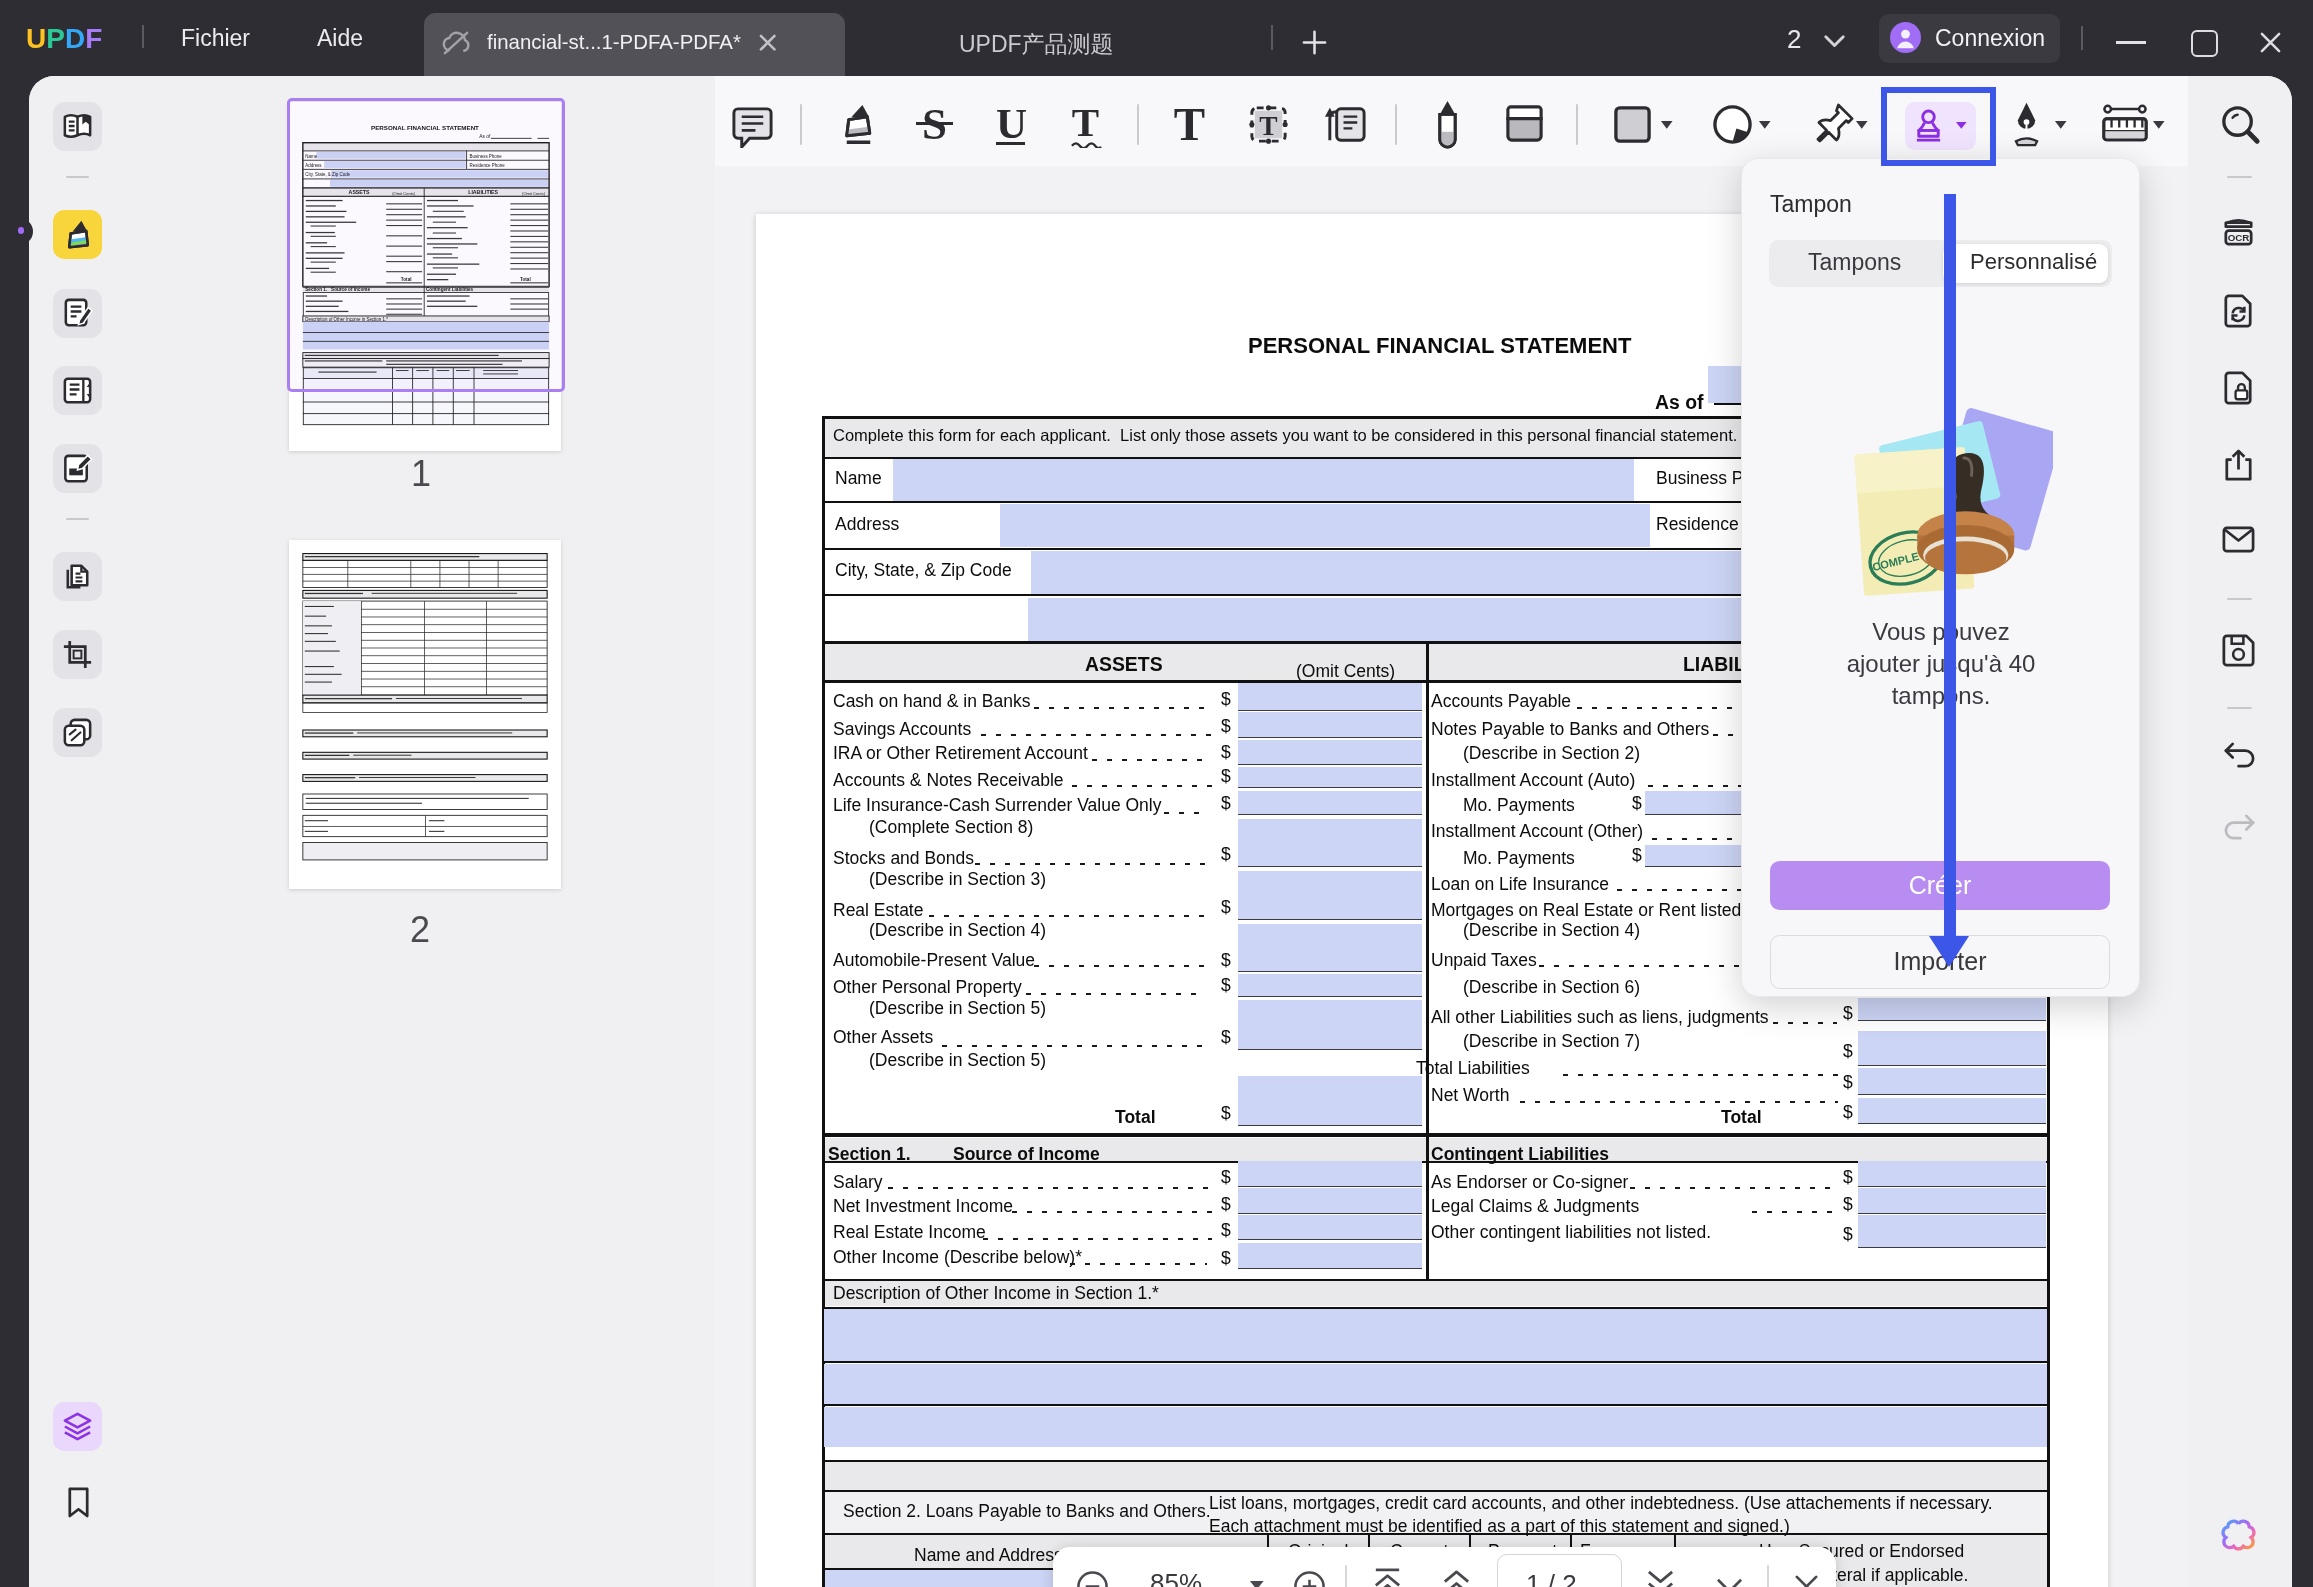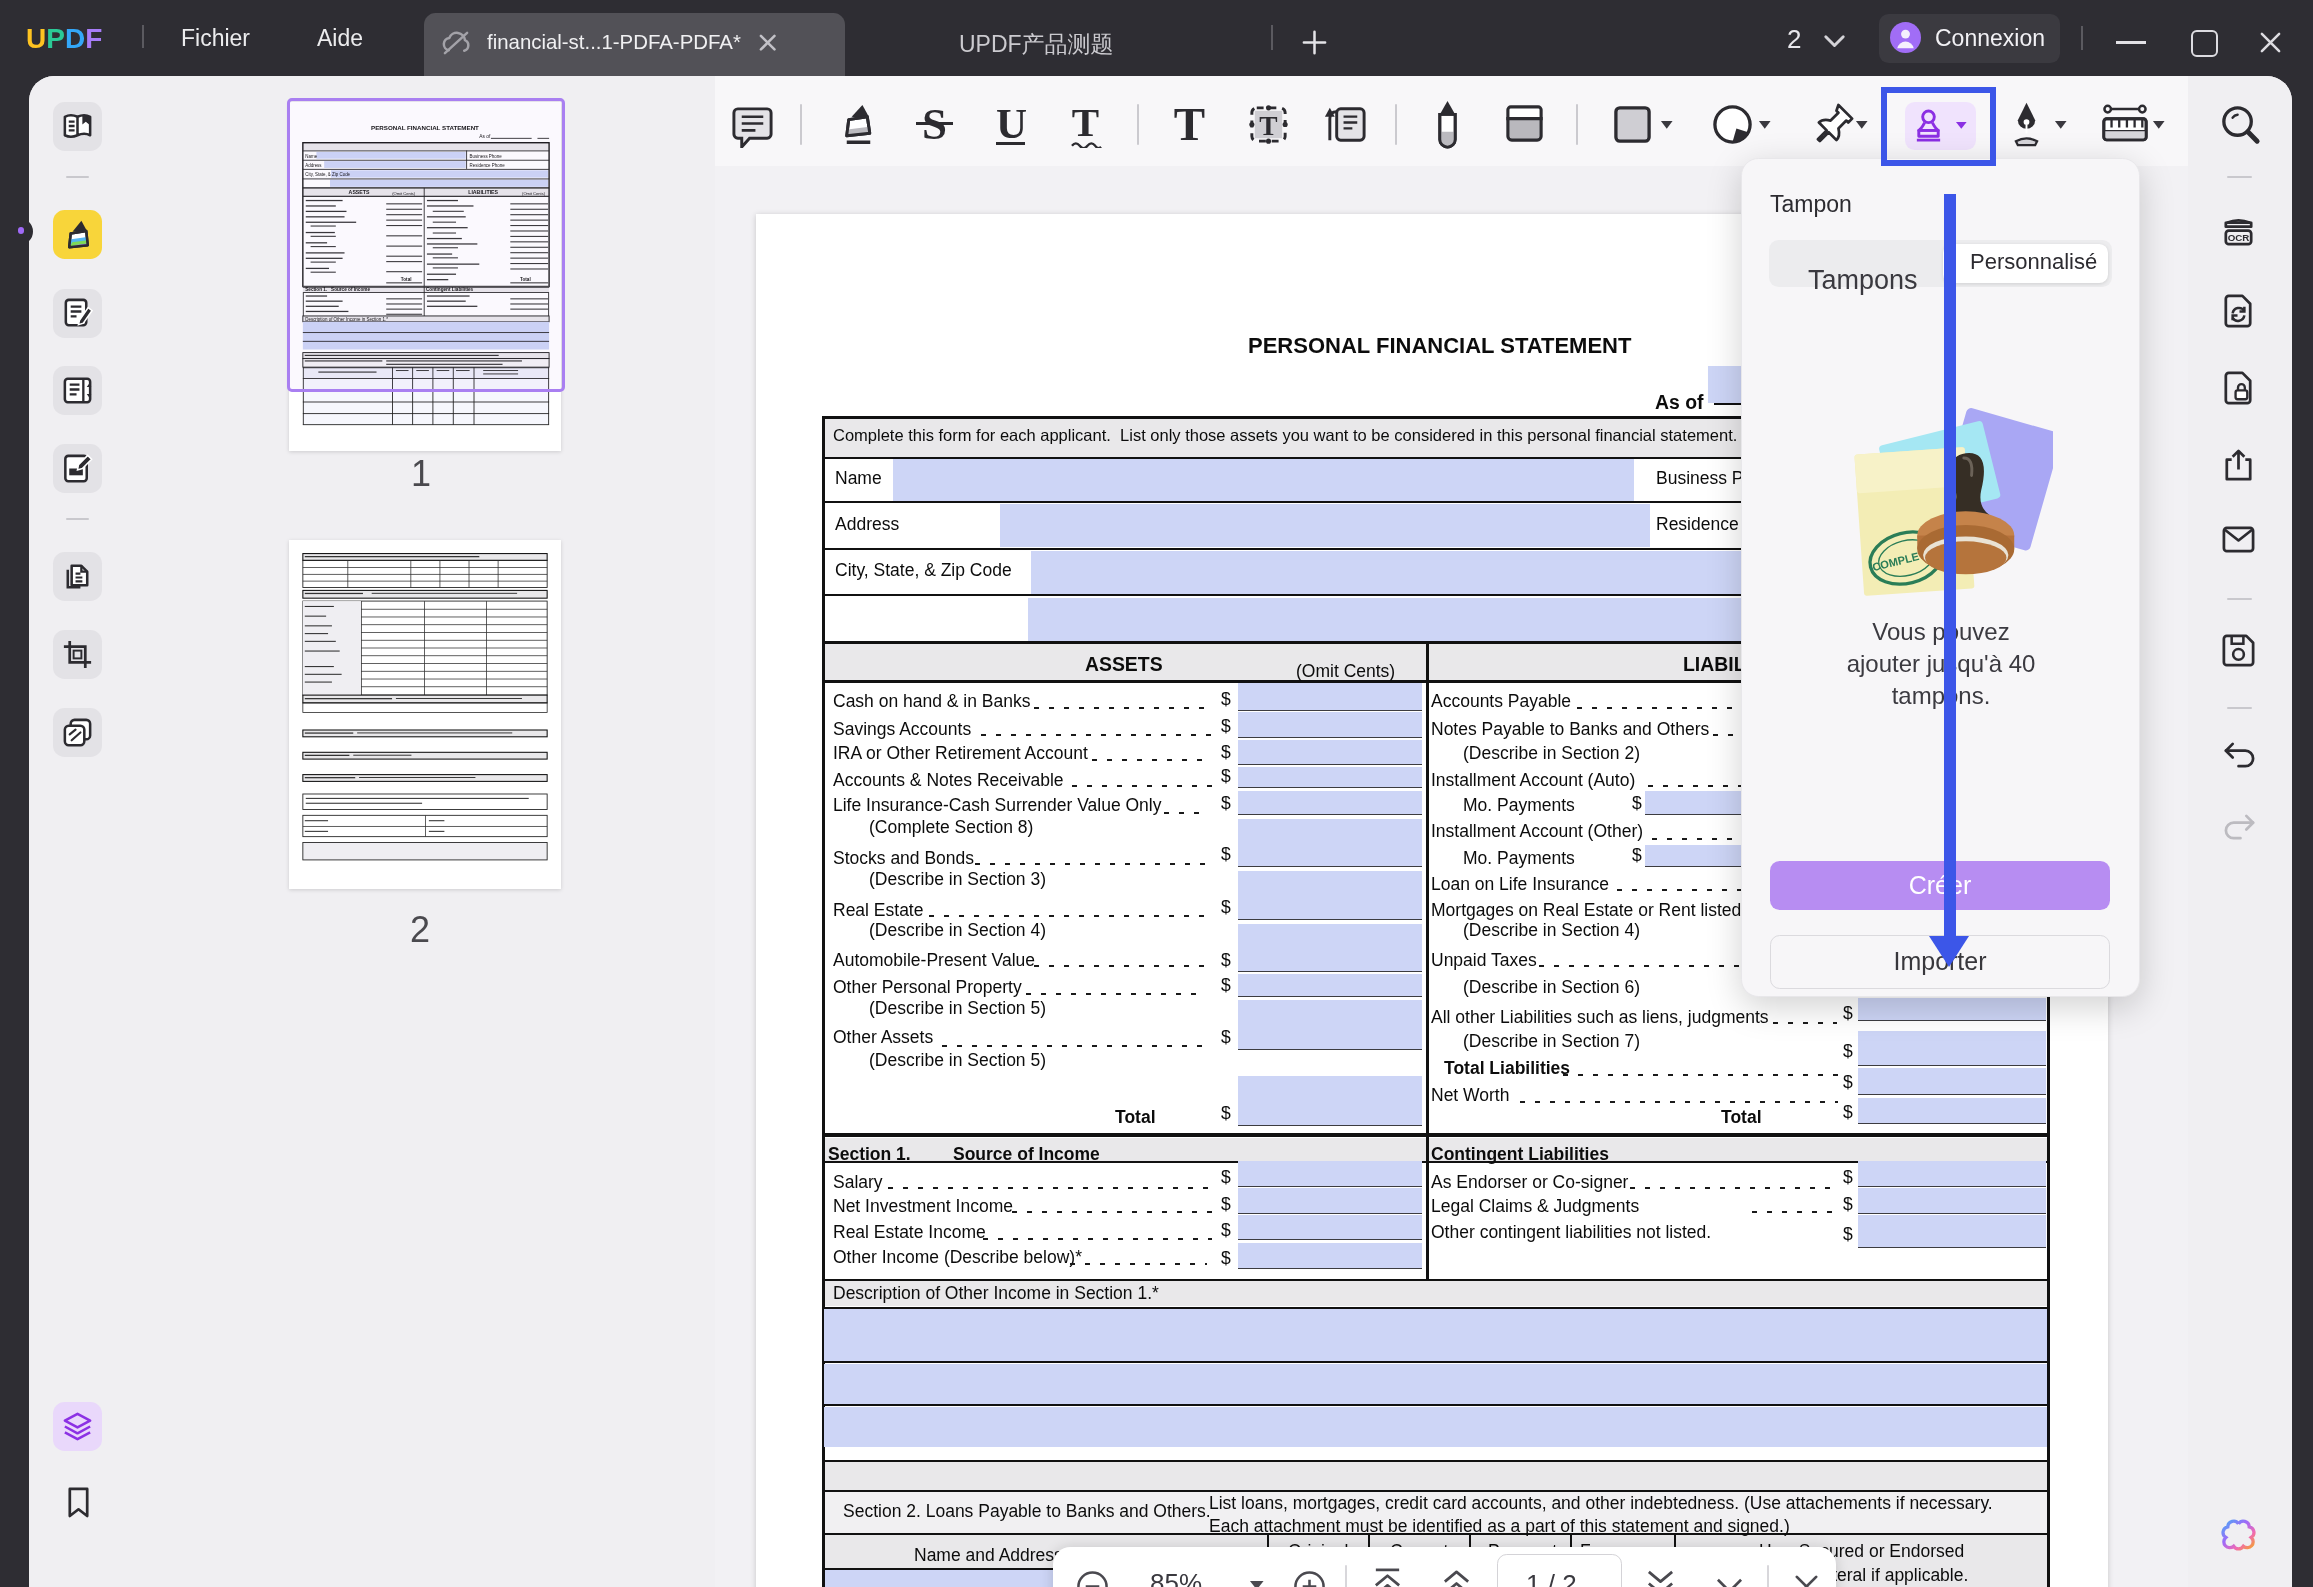--- a/index.html
+++ b/index.html
@@ -611,21 +611,21 @@
       <div class="ft" style="left:707px;top:581px;">Mo. Payments</div>
       <div class="ft" style="left:675px;top:607px;">Installment Account (Other)</div>
       <div class="ft" style="left:707px;top:634px;">Mo. Payments</div>
       <div class="ft" style="left:675px;top:660px;">Loan on Life Insurance</div>
       <div class="ft" style="left:675px;top:686px;">Mortgages on Real Estate or Rent listed</div>
       <div class="ft" style="left:707px;top:706px;">(Describe in Section 4)</div>
       <div class="ft" style="left:675px;top:736px;">Unpaid Taxes</div>
       <div class="ft" style="left:707px;top:763px;">(Describe in Section 6)</div>
       <div class="ft" style="left:675px;top:793px;">All other Liabilities such as liens, judgments</div>
       <div class="ft" style="left:707px;top:817px;">(Describe in Section 7)</div>
-      <div class="ft" style="left:688px;top:844px;font-weight:bold;">Total Liabilities</div>
+      <div class="ft" style="left:660px;top:844px;">Total Liabilities</div>
       <div class="ft" style="left:675px;top:871px;">Net Worth</div>
       <div class="fb" style="left:965px;top:893px;">Total</div>
 
       <div class="bfl" style="left:1102px;top:469px;width:188px;height:27px;"></div>
       <div class="bfl" style="left:1102px;top:498px;width:188px;height:25px;"></div>
       <div class="bfl" style="left:889px;top:577px;width:402px;height:23px;"></div>
       <div class="bfl" style="left:1102px;top:526px;width:188px;height:24px;"></div>
       <div class="bfl" style="left:889px;top:631px;width:402px;height:21.3px;"></div>
       <div class="bfl" style="left:1102px;top:656px;width:188px;height:23px;"></div>
       <div class="bfl" style="left:1102px;top:682px;width:188px;height:22px;"></div>
@@ -804,21 +804,21 @@
     </svg>
     <div class="sep-v" style="left:1738px;top:1489px;height:45px;background:#d8d7db;"></div>
     <svg class="abs" style="left:1763px;top:1496px;" width="29" height="29" viewBox="0 0 30 30">
       <path d="M5 5 L25 25 M25 5 L5 25" stroke="#4a494f" stroke-width="2.8" stroke-linecap="round"></path>
     </svg>
 
     <div class="abs" style="left:1712px;top:82px;width:399px;height:839px;background:#f7f6f8;border:1px solid #e8e7ea;border-radius:17.5px;box-shadow:0 9.7px 35px rgba(0,0,0,0.18);box-sizing:border-box;"></div>
     <div class="abs" style="left:1741px;top:115px;font-size:23px;color:#2c2b30;">Tampon</div>
     <div class="abs" style="left:1740px;top:164px;width:343px;height:47px;background:#ececee;border-radius:9.7px;"></div>
     <div class="abs" style="left:1914px;top:168px;width:165px;height:39px;background:#fff;border-radius:8.7px;box-shadow:0 1px 3.9px rgba(0,0,0,0.12);"></div>
-    <div class="abs" style="left:1779px;top:173px;font-size:27px;color:#3a393f;margin-top:16px;">Tampons</div>
+    <div class="abs" style="left:1779px;top:173px;font-size:23px;color:#3a393f;">Tampons</div>
     <div class="abs" style="left:1941px;top:173px;font-size:22px;color:#2c2b30;">Personnalisé</div>
 
     <svg class="abs" style="left:1801px;top:318px;" width="223" height="223" viewBox="0 0 230 230">
       <g transform="rotate(16 170 90)">
           <rect x="122" y="24" width="102" height="126" rx="5" fill="#a9a7f4"></rect>
         </g>
       <g transform="rotate(-14 110 80)">
           <rect x="58" y="40" width="110" height="82" rx="4" fill="#a5e7f3"></rect>
         </g>
       <g transform="rotate(-4 95 130)">

